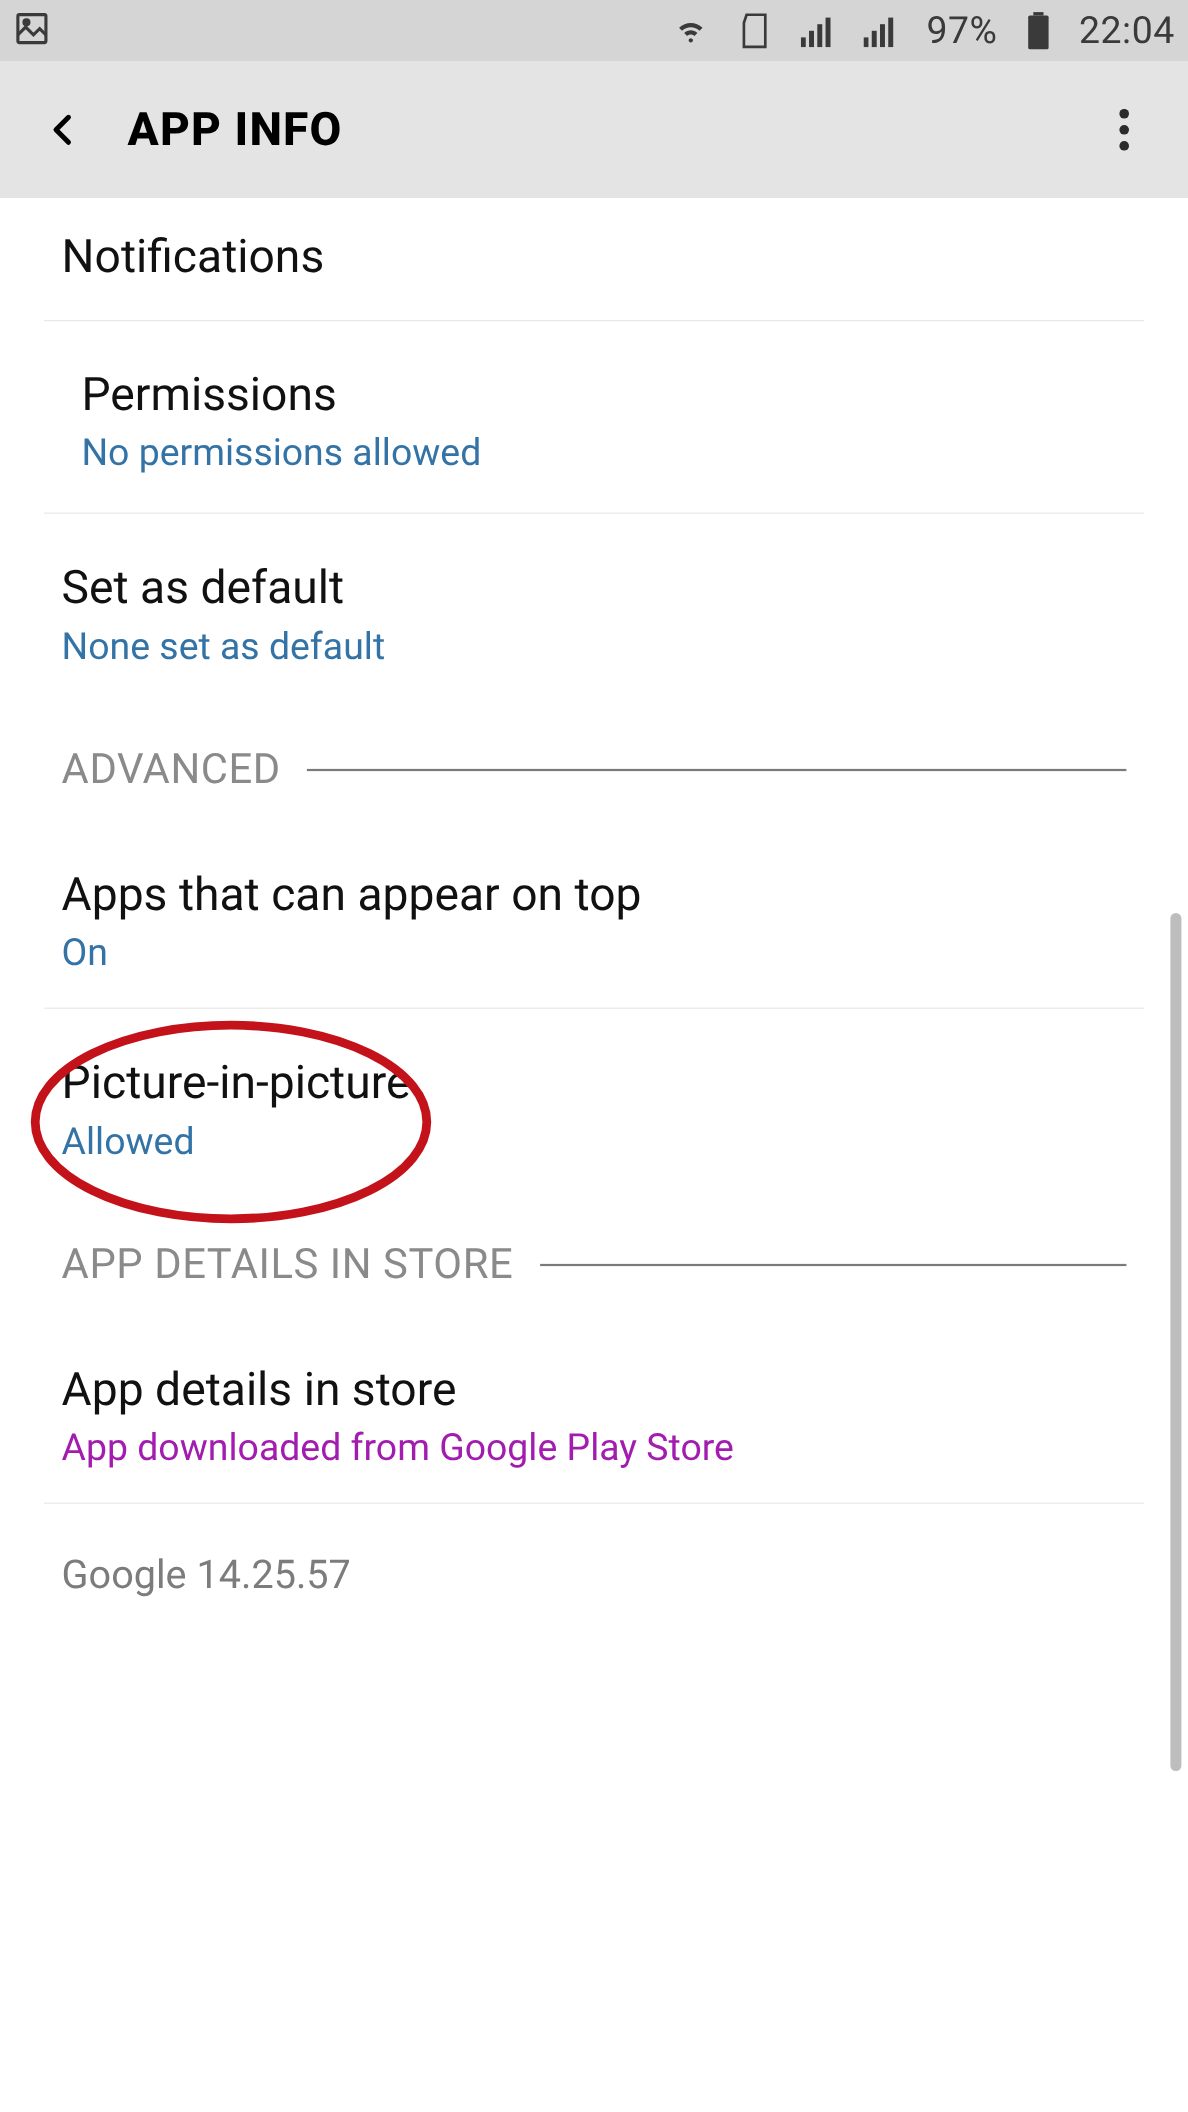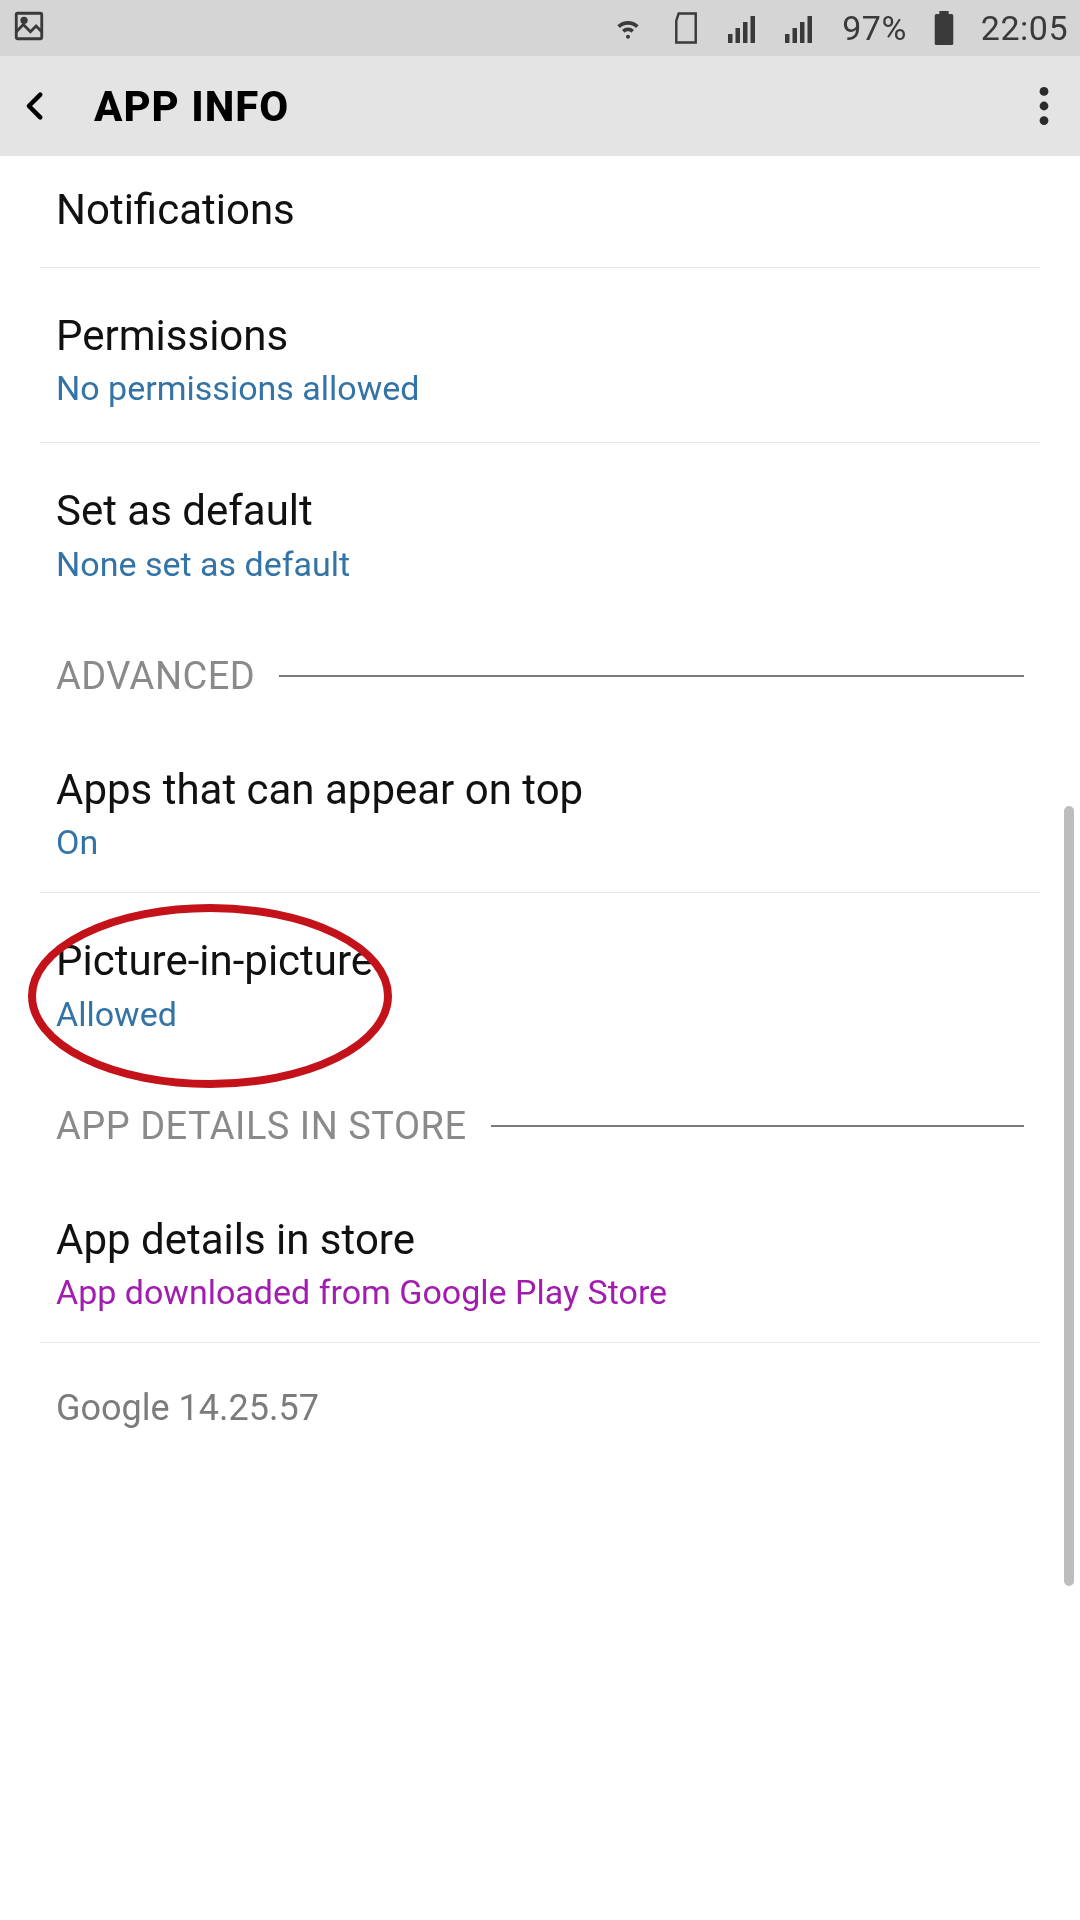--- a/index.html
+++ b/index.html
@@ -15,25 +15,25 @@
     color: #3a3a3a;
   }
   .status-left { flex: 0 0 auto; }
   .status-spacer { flex: 1 1 auto; }
   .status-right { display: flex; align-items: center; gap: 27px; }
   .status-right svg { display: block; }
   .status-text { font-size: 34px; font-weight: 400; letter-spacing: 0.5px; }
 
   
   .app-bar {
-    height: 100px;
+    height: 124px;
     background: #e4e4e4;
     display: flex;
     align-items: center;
-    padding: 0 8px;
+    padding: 0 30px;
   }
   .back-btn { width: 56px; height: 56px; display: flex; align-items: center; justify-content: center; }
   .app-title { font-size: 42px; font-weight: 800; letter-spacing: 1px; margin-left: 30px; }
   .app-bar-spacer { flex: 1 1 auto; }
   .more-btn { width: 56px; height: 56px; display: flex; align-items: center; justify-content: center; }
 
   
   .content { background: #ffffff; position: relative; height: calc(1920px - 56px - 108px); }
   .list { padding: 0 0 0 0; }
   .row {
@@ -114,21 +114,21 @@
         <rect x="15" y="2" width="3" height="18"></rect>
       </svg>
     </span>
     <span class="status-text">97%</span>
     <span>
       <svg width="20" height="34" viewBox="0 0 12 22" fill="#3a3a3a">
         <rect x="3" y="0" width="6" height="2"></rect>
         <rect x="0" y="2" width="12" height="20" rx="1"></rect>
       </svg>
     </span>
-    <span class="status-text">22:05</span>
+    <span class="status-text">22:04</span>
   </div>
 </div>
 
 <div class="app-bar">
   <div class="back-btn">
     <svg width="34" height="34" viewBox="0 0 24 24" fill="none" stroke="#000" stroke-width="3.2" stroke-linecap="round" stroke-linejoin="round">
       <polyline points="15 4 7 12 15 20"></polyline>
     </svg>
   </div>
   <div class="app-title">APP INFO</div>
@@ -144,21 +144,21 @@
 
 <div class="content">
 
   <div class="list">
 
     <div class="row">
       <div class="row-title">Notifications</div>
     </div>
     <div class="divider"></div>
 
-    <div class="row" style="padding-top:42px;padding-bottom:34px;">
+    <div class="row" style="padding-top:42px;padding-bottom:34px;margin-left:18px;">
       <div class="row-title">Permissions</div>
       <div class="row-sub-blue">No permissions allowed</div>
     </div>
     <div class="divider"></div>
 
     <div class="row" style="padding-top:42px;padding-bottom:34px;">
       <div class="row-title">Set as default</div>
       <div class="row-sub-blue">None set as default</div>
     </div>
 

